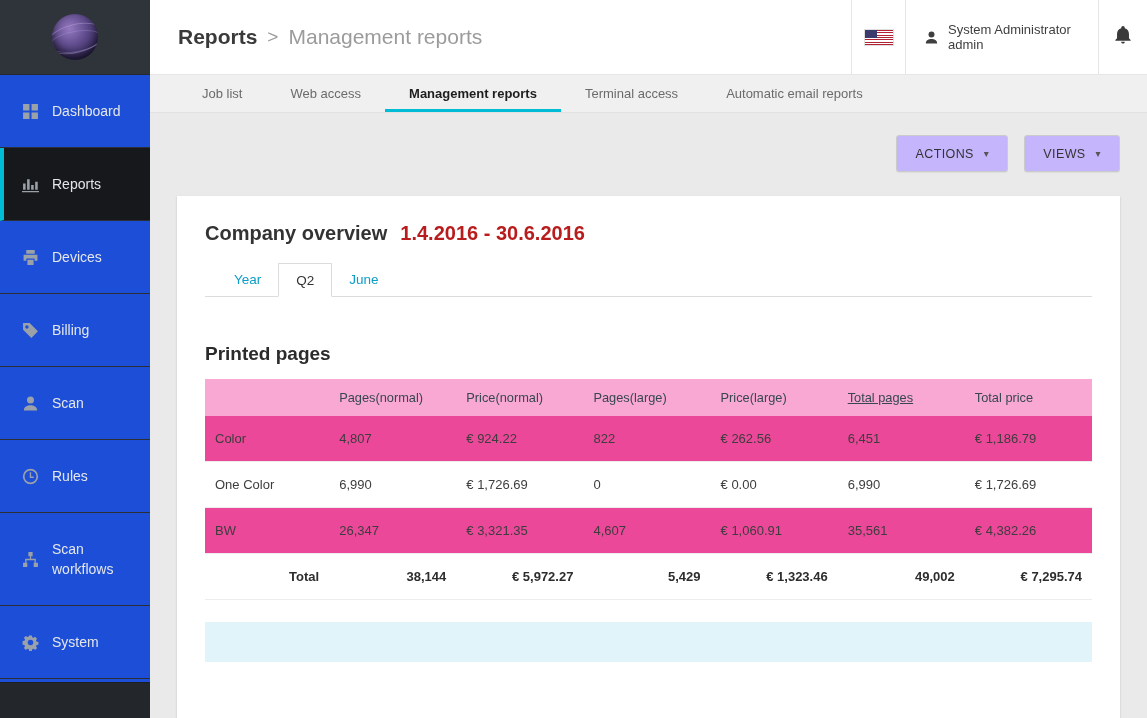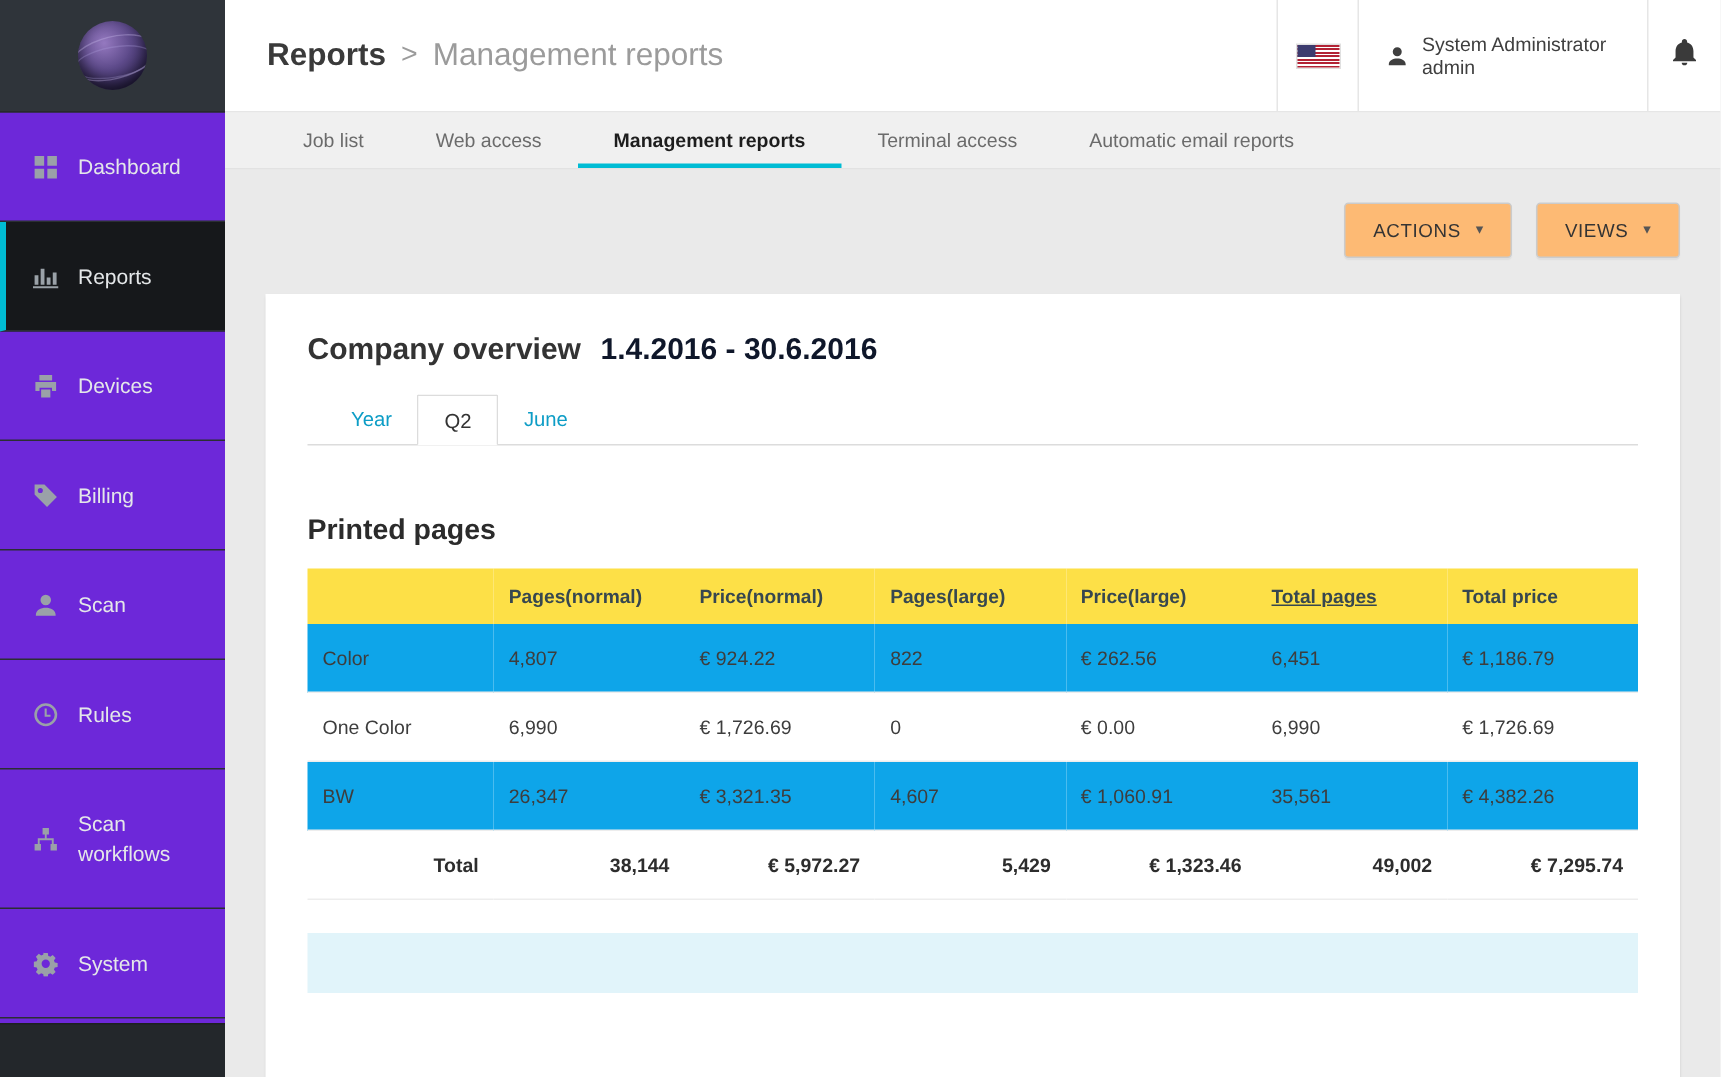--- a/index.html
+++ b/index.html
@@ -1,21 +1,21 @@
 <!DOCTYPE html>
 <html><head>
 <meta charset="utf-8">
 <style>
   * { box-sizing: border-box; margin: 0; padding: 0; }
   html,body { width:1147px; height:718px; overflow:hidden; }
   body { font-family:"Liberation Sans","DejaVu Sans",sans-serif; background:#eaeaea; color:#333; }
   .app { display:flex; width:1147px; height:718px; }
 
   
-  .sidebar { width:150px; flex:0 0 150px; background:#6d28d9; position:relative; z-index:2; }
+  .sidebar { width:150px; flex:0 0 150px; background:#1d4ed8; position:relative; z-index:2; }
   .logo { height:75px; display:flex; align-items:center; justify-content:center; background:#2f343a; border-bottom:1px solid #26292d; cursor:pointer; }
   .logo-orb { width:46px; height:46px; border-radius:50%; position:relative; overflow:hidden;
     background:radial-gradient(circle at 38% 32%, #9579c0 0%, #5d4a8a 42%, #2e2450 78%, #1c1834 100%);
     box-shadow: inset 0 -5px 9px rgba(0,0,0,.55); }
   .logo-orb::before { content:""; position:absolute; left:-12%; top:22%; width:124%; height:58%;
     border:1.5px solid rgba(200,185,235,.35); border-radius:50%; transform:rotate(-14deg); }
   .logo-orb::after { content:""; position:absolute; left:-6%; top:38%; width:112%; height:42%;
     border:1.2px solid rgba(180,165,225,.28); border-radius:50%; transform:rotate(-10deg); }
   .nav-item { display:flex; align-items:center; gap:13px; padding:26px 12px 26px 21px;
     border-bottom:1px solid #2b2f33; cursor:pointer; color:#e4e7e9; font-size:14px; line-height:20px; }
@@ -44,43 +44,43 @@
   .user-text { font-size:13px; color:#3f3f3f; line-height:15px; }
   .bell-cell { width:49px; display:flex; align-items:center; justify-content:center; border-left:1px solid #e6e6e6; cursor:pointer; color:#3a3a3a; }
   .bell-cell svg { width:18px; height:18px; fill:currentColor; }
 
   .tabbar { height:38px; flex:0 0 38px; background:#f0f0f0; display:flex; padding-left:28px; border-bottom:1px solid #e2e2e2; }
   .tab { padding:0 24px; line-height:37px; font-size:13px; color:#6b6b6b; cursor:pointer; white-space:nowrap; }
   .tab.active { color:#1d1d1d; font-weight:bold; box-shadow:inset 0 -3px 0 #00bcd4; }
 
   .content { flex:1; background:#eaeaea; padding:0 27px; overflow:hidden; }
   .toolbar { display:flex; justify-content:flex-end; gap:16px; padding-top:22px; }
-  .btn { height:37px; background:#fdba74; border:1px solid #cbcbcb; border-radius:3px; padding:0 18px;
+  .btn { height:37px; background:#c4b5fd; border:1px solid #cbcbcb; border-radius:3px; padding:0 18px;
     font-family:inherit; font-size:12.5px; color:#343434; letter-spacing:.4px; display:flex; align-items:center; gap:10px;
     cursor:pointer; box-shadow:0 1px 1px rgba(0,0,0,.05); }
   .btn .caret { font-size:10px; color:#555; }
 
   .card { background:#fff; margin-top:24px; box-shadow:0 1px 2px rgba(0,0,0,.18); padding:26px 28px 60px; min-height:560px; }
   .card-title-row { display:flex; align-items:baseline; }
   .card-title { font-size:20px; font-weight:bold; color:#333; }
-  .card-date { font-size:20px; font-weight:bold; color:#0f172a; margin-left:13px; }
+  .card-date { font-size:20px; font-weight:bold; color:#b91c1c; margin-left:13px; }
 
   .period-tabs { display:flex; border-bottom:1px solid #dcdcdc; margin-top:18px; padding-left:12px; }
   .ptab { padding:9px 17px 8px; font-size:13.5px; color:#0d9dc6; margin-bottom:-1px; cursor:pointer; }
   .ptab.active { background:#fff; border:1px solid #dcdcdc; border-bottom:1px solid #fff; color:#333; cursor:default; border-radius:1px 1px 0 0; }
 
   .section-title { font-size:19px; font-weight:bold; color:#2b2b2b; margin:46px 0 14px; }
   .section-title.second { margin-top:62px; margin-bottom:0; }
 
   table { width:100%; border-collapse:collapse; table-layout:fixed; font-size:13px; color:#3d3d3d; }
   col.c0 { width:14%; }
-  thead th { background:#fde047; text-align:left; padding:11px 10px; font-weight:bold; color:#37474f; font-size:12.8px; }
+  thead th { background:#f9a8d4; text-align:left; padding:11px 10px; font-weight:normal; color:#37474f; font-size:12.8px; }
   thead th.u { text-decoration:underline; }
   tbody td { padding:15px 10px; border-bottom:1px solid #ededed; }
-  tr.shade { background:#0ea5e9; }
+  tr.shade { background:#ec4899; }
   tr.total td { font-weight:bold; color:#2d2d2d;text-align:right; }
 
   .strip { height:40px; background:#e1f4fa; margin-top:22px; }
 </style>
 </head>
 <body>
 
 <div class="app">
 
   <aside class="sidebar">

